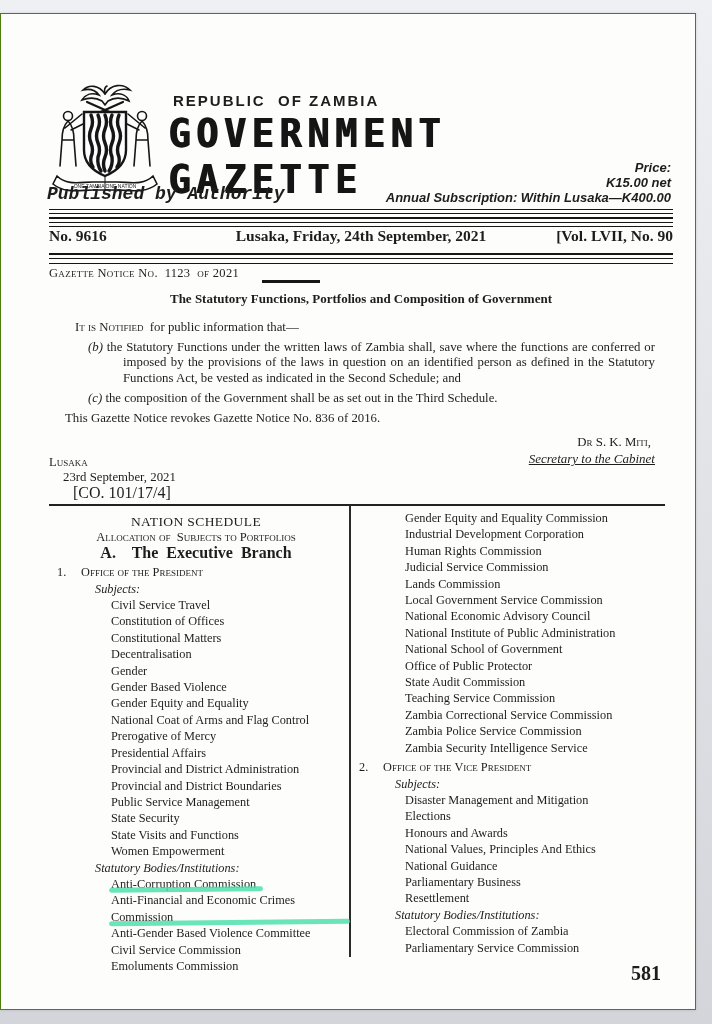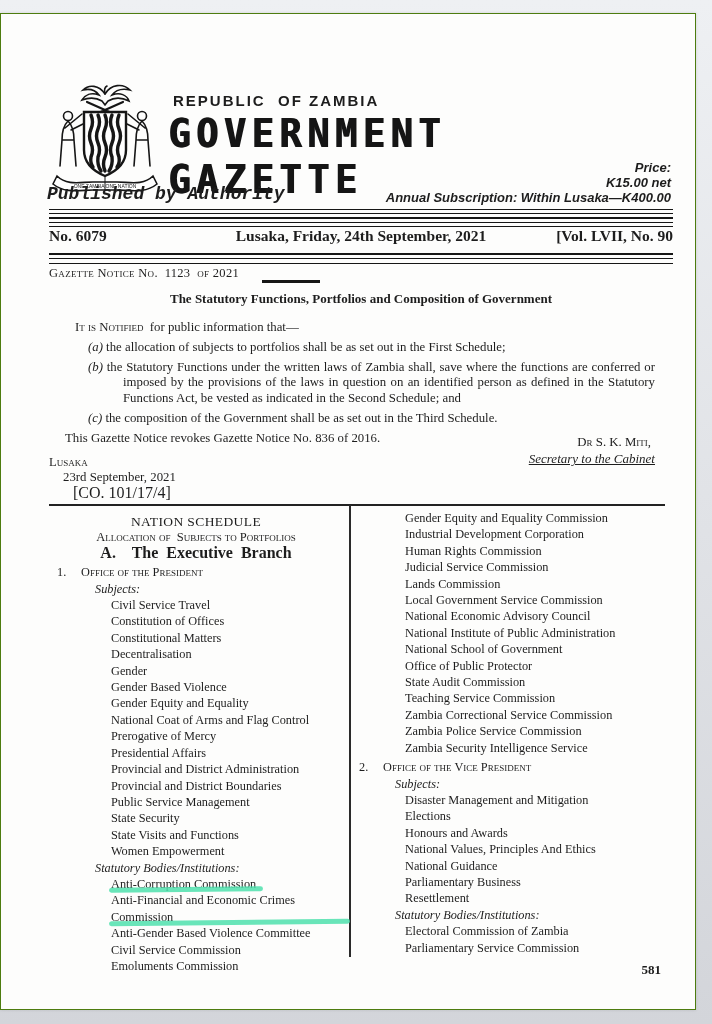--- a/index.html
+++ b/index.html
@@ -61,21 +61,21 @@
   .col-right .sec-head .num{left:2px;}
   .col-right .sec-head .name{margin-left:26px;}
   .lbl{font-style:italic;}
   .col-left .lbl{margin-left:46px;}
   .col-right .lbl{margin-left:38px;}
   .col-left .item{margin-left:62px;}
   .col-right .item{margin-left:48px;}
   .hl{position:relative;display:inline-block;}
   .hl::after{content:"";position:absolute;left:-2px;right:-7px;bottom:0px;height:5px;
     background:var(--hl,#4fe0ad);opacity:.85;border-radius:3px;transform:rotate(-0.6deg);}
-  .page-num{right:34px;top:948px;font-weight:bold;font-size:13px;}
+  .page-num{right:34px;top:948px;font-weight:bold;font-size:20px;}
   
   .emblem{left:44px;top:64px;width:120px;height:126px;}
 </style>
 </head>
 <body>
 
 <div class="page">
 
   <svg class="abs emblem" viewBox="0 0 120 126">
     <g fill="none" stroke="#161616" stroke-width="1.6" stroke-linecap="round">
@@ -113,34 +113,33 @@
   <div class="abs price-block">
     <div>Price:</div>
     <div>K15.00 net</div>
     <div>Annual Subscription: Within Lusaka—K400.00</div>
   </div>
 
   <div class="abs rule3" style="top:195px"></div>
   <div class="abs rule3" style="top:204px"></div>
 
   <div class="abs dateline">
-    <span>No. 6079</span>
+    <span>No. 9616</span>
     <span class="ctr">Lusaka, Friday, 24th September, 2021</span>
     <span class="rgt">[Vol. LVII, No. 90</span>
   </div>
   <div class="abs rule3 thick" style="top:239px"></div>
 
   <div class="abs notice-ref sc pre">Gazette Notice No.  1123  of 2021</div>
   <div class="abs short-rule"></div>
   <div class="abs doc-title">The Statutory Functions, Portfolios and Composition of Government</div>
 
   <div class="abs intro"><span class="sc pre">It is Notified</span><span class="pre">  for public information that—</span></div>
 
   <div class="abs clauses" id="clauses">
-      <div class="clause"><span class="mk">(a)</span> the allocation of subjects to portfolios shall be as set out in the First Schedule;</div>
       <div class="clause"><span class="mk">(b)</span> the Statutory Functions under the written laws of Zambia shall, save where the functions are conferred or imposed by the provisions of the laws in question on an identified person as defined in the Statutory Functions Act, be vested as indicated in the Second Schedule; and</div>
       <div class="clause"><span class="mk">(c)</span> the composition of the Government shall be as set out in the Third Schedule.</div>
       <div class="clause revocation">This Gazette Notice revokes Gazette Notice No. 836 of 2016.</div>
     </div>
 
   <div class="abs sig-name sc">Dr S. K. Miti,</div>
   <div class="abs sig-role">Secretary to the Cabinet</div>
   <div class="abs sig-place sc">Lusaka</div>
   <div class="abs sig-date">23rd September, 2021</div>
   <div class="abs sig-ref">[CO. 101/17/4]</div>

